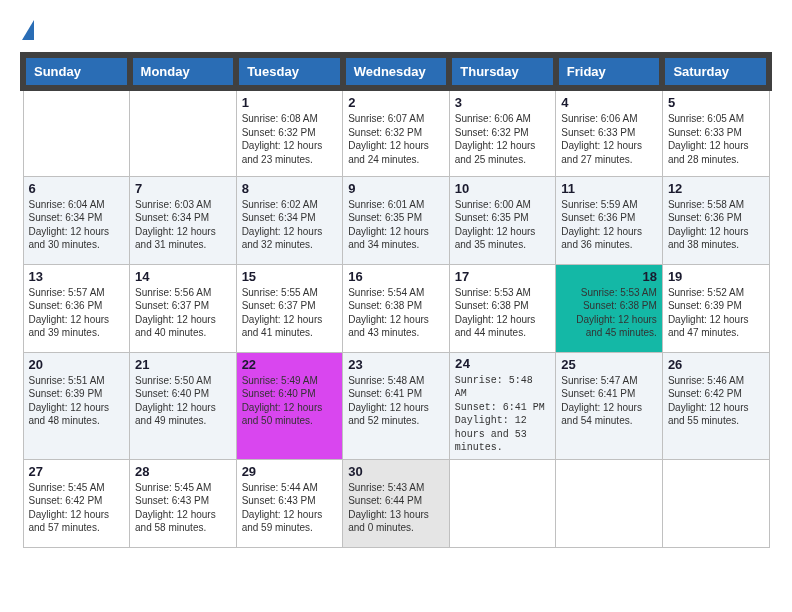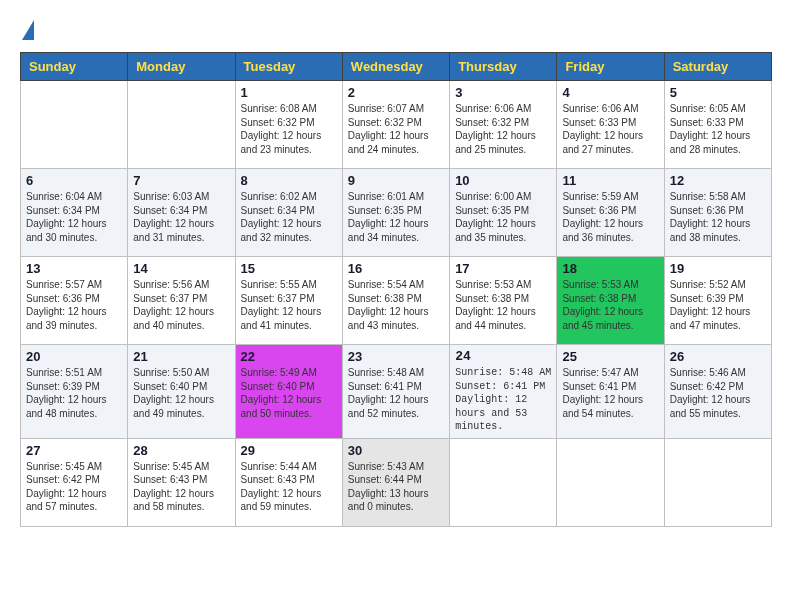--- a/index.html
+++ b/index.html
@@ -55,26 +55,26 @@
     .location {
       font-size: 15px;
       color: #333;
     }
     .calendar {
       width: 100%;
       border-collapse: collapse;
     }
     .calendar th {
       background: #2a6db5;
-      color: #fde047;
+      color: #ffffff;
       font-size: 13px;
       font-weight: bold;
       padding: 6px 8px;
       text-align: left;
-      border: 1px solid #404040;
+      border: 6px solid #404040;
     }
     .calendar td {
       border: 1px solid #c0c0c0;
       vertical-align: top;
       padding: 4px 5px;
       width: calc(100%/7);
       height: 88px;
       background: #fff;
     }
     .calendar tr:nth-child(even) td {
@@ -195,21 +195,21 @@
           <div class="day-info">Sunrise: 5:55 AM<br>Sunset: 6:37 PM<br>Daylight: 12 hours and 41 minutes.</div>
         </td>
         <td style="background: rgb(255, 255, 255); margin-top: 13px;">
           <div class="day-number">16</div>
           <div class="day-info">Sunrise: 5:54 AM<br>Sunset: 6:38 PM<br>Daylight: 12 hours and 43 minutes.</div>
         </td>
         <td style="background: rgb(255, 255, 255);">
           <div class="day-number">17</div>
           <div class="day-info">Sunrise: 5:53 AM<br>Sunset: 6:38 PM<br>Daylight: 12 hours and 44 minutes.</div>
         </td>
-        <td style="background: #22c55e;">
+        <td style="background: #14b8a6; text-align: right;">
           <div class="day-number">18</div>
           <div class="day-info">Sunrise: 5:53 AM<br>Sunset: 6:38 PM<br>Daylight: 12 hours and 45 minutes.</div>
         </td>
         <td style="background: rgb(255, 255, 255); border-radius: 27px;">
           <div class="day-number">19</div>
           <div class="day-info">Sunrise: 5:52 AM<br>Sunset: 6:39 PM<br>Daylight: 12 hours and 47 minutes.</div>
         </td>
       </tr>
       <tr>
         <td style="background: rgb(240, 244, 248); margin-left: 28px;">

